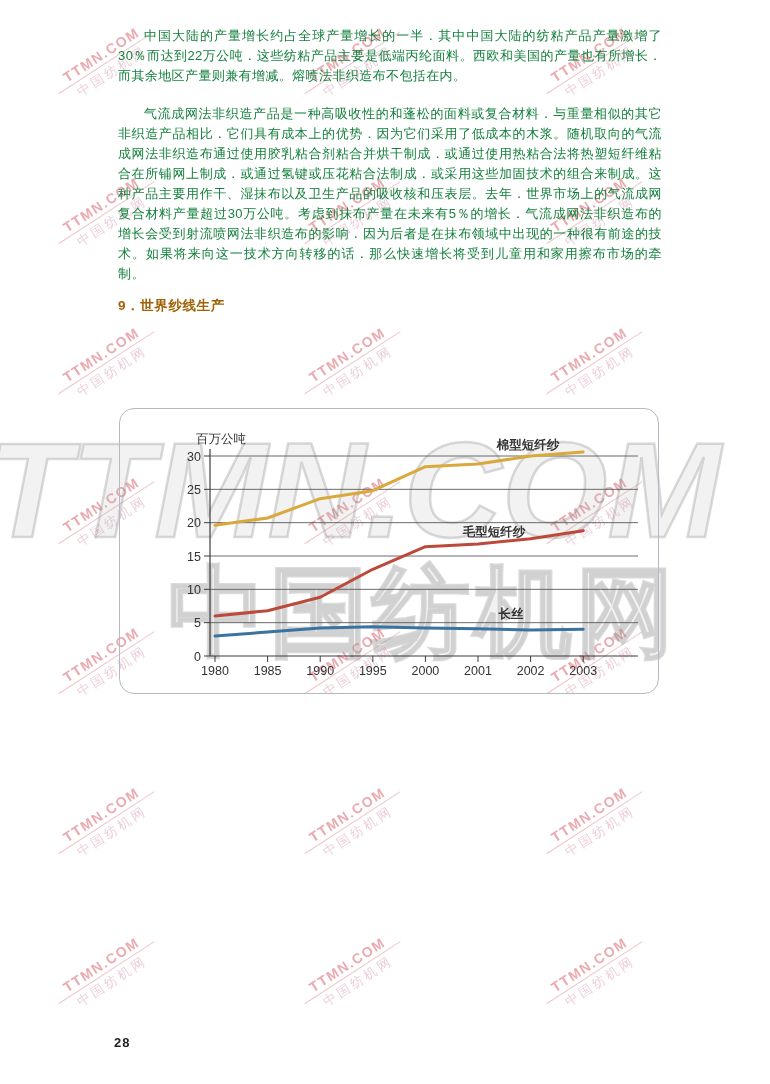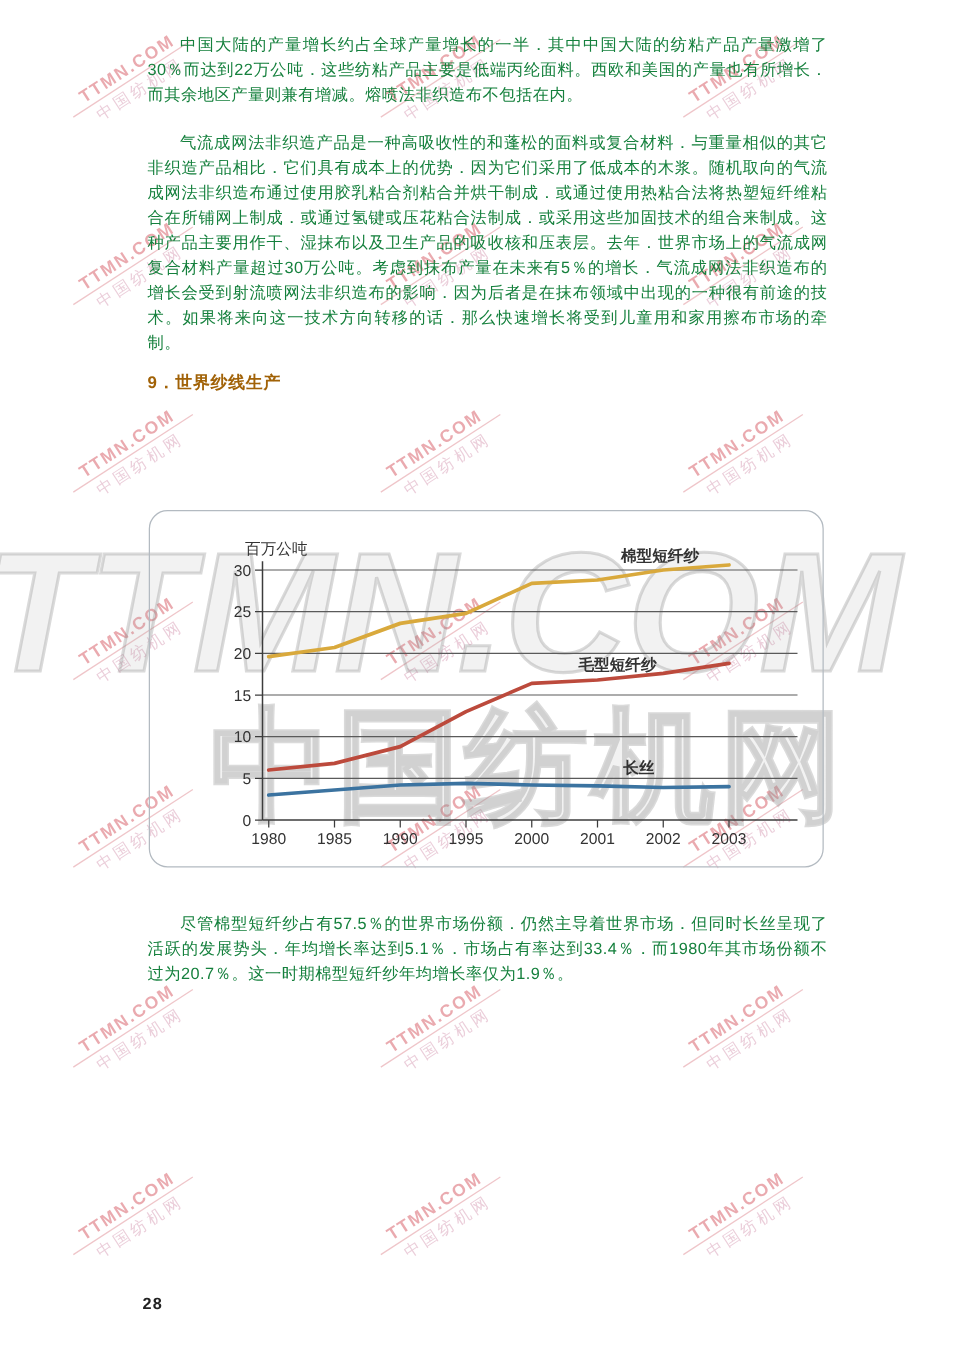--- a/index.html
+++ b/index.html
@@ -171,16 +171,15 @@
           <text x="76" y="34" font-size="12.5" fill="#333">百万公吨</text>
           <polyline points="95.0,116.3 147.6,109.0 200.2,89.7 252.8,81.7 305.4,57.7 358.0,55.0 410.6,47.0 463.2,43.0" fill="none" stroke="#D9A93C" stroke-width="3" stroke-linejoin="round" stroke-linecap="round"></polyline>
           <polyline points="95.0,207.0 147.6,201.7 200.2,188.3 252.8,160.3 305.4,137.7 358.0,135.0 410.6,129.7 463.2,121.7" fill="none" stroke="#BC4A3C" stroke-width="3" stroke-linejoin="round" stroke-linecap="round"></polyline>
           <polyline points="95.0,227.0 147.6,223.0 200.2,219.0 252.8,217.7 305.4,219.0 358.0,219.7 410.6,221.0 463.2,220.3" fill="none" stroke="#3B73A0" stroke-width="3" stroke-linejoin="round" stroke-linecap="round"></polyline>
           <text x="408" y="40" text-anchor="middle" font-size="12.5" font-weight="600" fill="#333">棉型短纤纱</text>
           <text x="374" y="127" text-anchor="middle" font-size="12.5" font-weight="600" fill="#333">毛型短纤纱</text>
           <text x="391" y="209" text-anchor="middle" font-size="12.5" font-weight="600" fill="#333">长丝</text>
         </svg>
     </div>
 
-    <p class="para" style="top:729px">尽管棉型短纤纱占有57.5％的世界市场份额．仍然主导着世界市场．但同时长丝呈现了活跃的发展势头．年均增长率达到5.1％．市场占有率达到33.4％．而1980年其市场份额不过为20.7％。这一时期棉型短纤纱年均增长率仅为1.9％。</p>
     <div class="pageno">28</div>
   </div>
 </div>
 
 </body></html>

